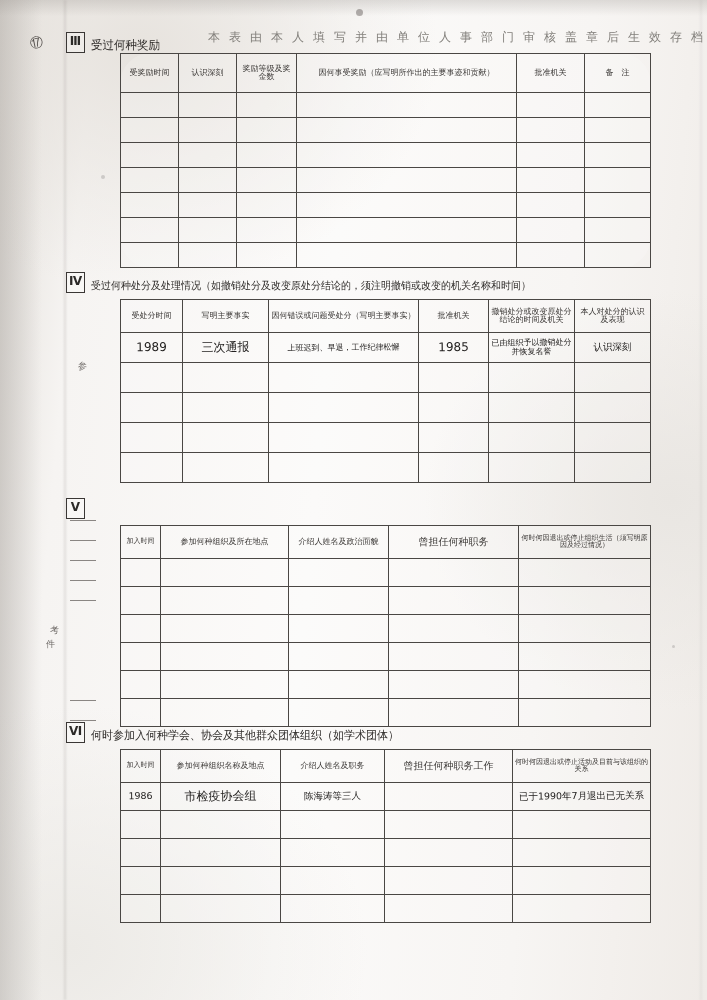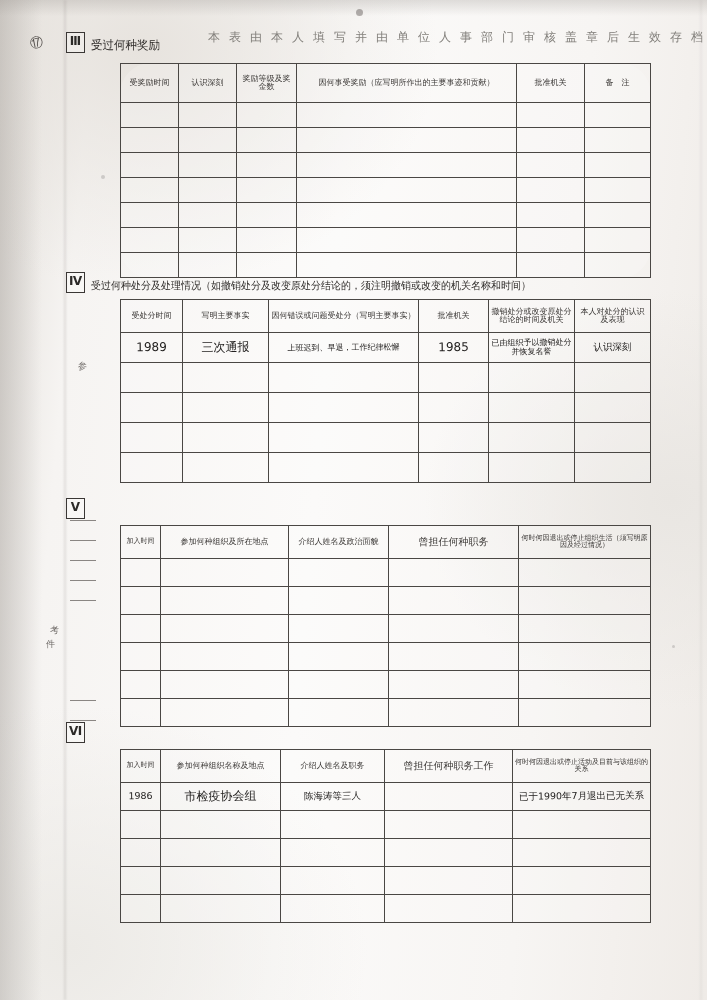--- a/index.html
+++ b/index.html
@@ -182,21 +182,21 @@
   <div class="margin-line" style="left:70px; top:580px; width:26px;"></div>
   <div class="margin-line" style="left:70px; top:600px; width:26px;"></div>
   <div class="margin-line" style="left:70px; top:700px; width:26px;"></div>
   <div class="margin-line" style="left:70px; top:720px; width:26px;"></div>
 
   <div class="section" style="left:66px; top:32px;">
     <div class="sec-head">
       <div class="sec-num">Ⅲ</div>
       <div class="sec-title">受过何种奖励</div>
     </div>
-    <table class="form" style="margin-left:54px; margin-top:10px; width:530px;border-radius:31px;">
+    <table class="form" style="margin-left:54px; margin-top:0; width:530px;border-radius:31px;">
       <colgroup>
         <col style="width:58px">
           <col style="width:58px">
           <col style="width:60px">
         <col style="width:220px">
           <col style="width:68px">
           <col style="width:66px">
       </colgroup>
       <tbody>
           <tr class="hdr-row tall">
@@ -408,20 +408,21 @@
             <td></td>
             <td></td>
           </tr>
     </tbody>
       </table>
   </div>
 
   <div class="section" style="left:66px; top:722px;">
     <div class="sec-head">
       <div class="sec-num">Ⅵ</div>
+      <div class="sec-title" style="font-size:11px;">何时参加入何种学会、协会及其他群众团体组织（如学术团体）</div>
     </div>
     <table class="form" style="margin-left:54px; margin-top:6px; width:530px;">
       <colgroup>
         <col style="width:40px">
           <col style="width:120px">
           <col style="width:104px">
         <col style="width:128px">
           <col style="width:138px">
       </colgroup>
       <tbody>

